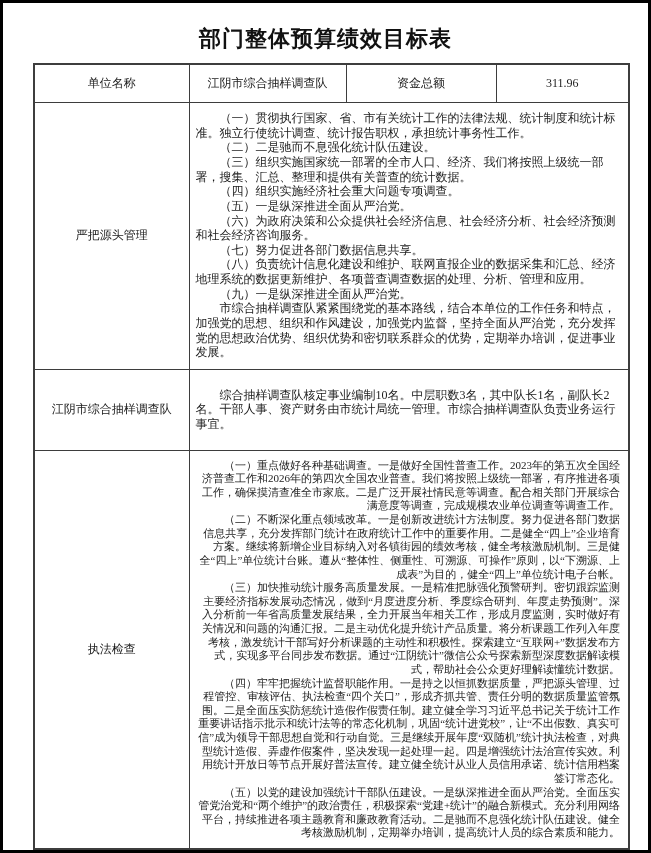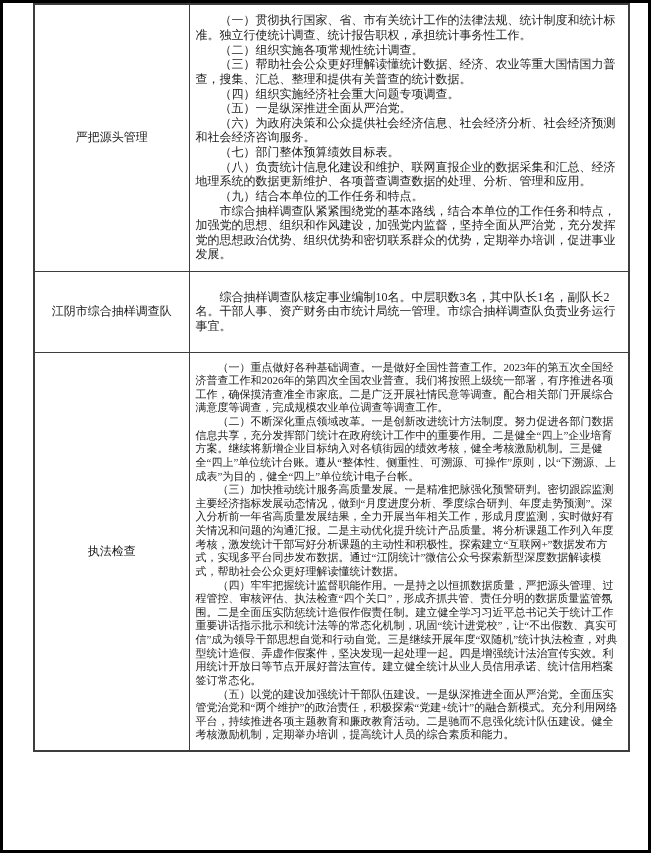--- a/index.html
+++ b/index.html
@@ -55,50 +55,57 @@
   .row-goals td.cell-content { height: 351px; }
   .cell-content {
     padding: 8px 8px 8px 6px;
     text-align: left;
   }
   .cell-content p {
     text-indent: 2em;
     color: #1c1c1c;
   }
   .fs12 p { font-size: 12px; line-height: 1.22; }
-  .fs11 p { font-size: 11px; line-height: 1.24; }
+  .fs11 p { font-size: 11px; line-height: 1.24; text-align: right; }
 </style>
 </head>
 <body>
 
 <div class="page">
 
+  <div class="doc-title">部门整体预算绩效目标表</div>
 
   <table class="perf-table">
     <colgroup>
       <col class="c1">
         <col class="c2">
         <col class="c3">
         <col class="c4">
     </colgroup>
 
     <tbody>
+        <tr class="row-basic">
+      <td class="cell-label">单位名称</td>
+      <td class="cell-value">江阴市综合抽样调查队</td>
+      <td class="cell-label">资金总额</td>
+      <td class="cell-value">311.96</td>
+    </tr>
 
     <tr class="row-functions">
       <td class="cell-label">严把源头管理</td>
       <td class="cell-content fs12" colspan="3">
         <p>（一）贯彻执行国家、省、市有关统计工作的法律法规、统计制度和统计标准。独立行使统计调查、统计报告职权，承担统计事务性工作。</p>
-        <p>（二）组织实施各项常规性统计调查。</p>
-        <p>（三）帮助社会公众更好理解读懂统计数据、经济、农业等重大国情国力普查，搜集、汇总、整理和提供有关普查的统计数据。</p>
+        <p>（二）二是驰而不息强化统计队伍建设。</p>
+        <p>（三）组织实施国家统一部署的全市人口、经济、我们将按照上级统一部署，搜集、汇总、整理和提供有关普查的统计数据。</p>
         <p>（四）组织实施经济社会重大问题专项调查。</p>
         <p>（五）一是纵深推进全面从严治党。</p>
         <p>（六）为政府决策和公众提供社会经济信息、社会经济分析、社会经济预测和社会经济咨询服务。</p>
-        <p>（七）部门整体预算绩效目标表。</p>
+        <p>（七）努力促进各部门数据信息共享。</p>
         <p>（八）负责统计信息化建设和维护、联网直报企业的数据采集和汇总、经济地理系统的数据更新维护、各项普查调查数据的处理、分析、管理和应用。</p>
-        <p>（九）结合本单位的工作任务和特点。</p>
+        <p>（九）一是纵深推进全面从严治党。</p>
         <p>市综合抽样调查队紧紧围绕党的基本路线，结合本单位的工作任务和特点，加强党的思想、组织和作风建设，加强党内监督，坚持全面从严治党，充分发挥党的思想政治优势、组织优势和密切联系群众的优势，定期举办培训，促进事业发展。</p>
       </td>
     </tr>
 
     <tr class="row-org">
       <td class="cell-label">江阴市综合抽样调查队</td>
       <td class="cell-content fs12" colspan="3">
         <p>综合抽样调查队核定事业编制10名。中层职数3名，其中队长1名，副队长2名。干部人事、资产财务由市统计局统一管理。市综合抽样调查队负责业务运行事宜。</p>
       </td>
     </tr>

